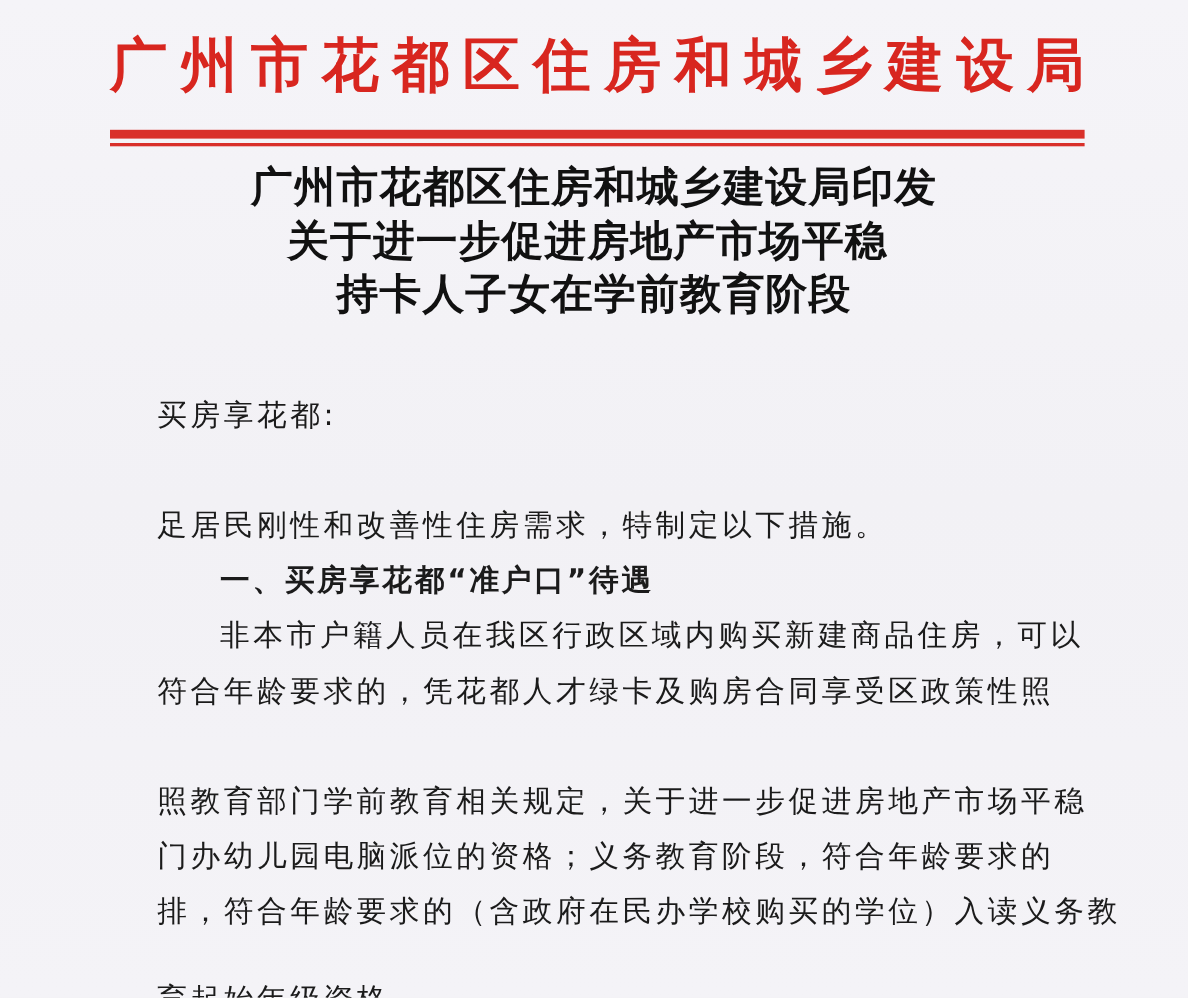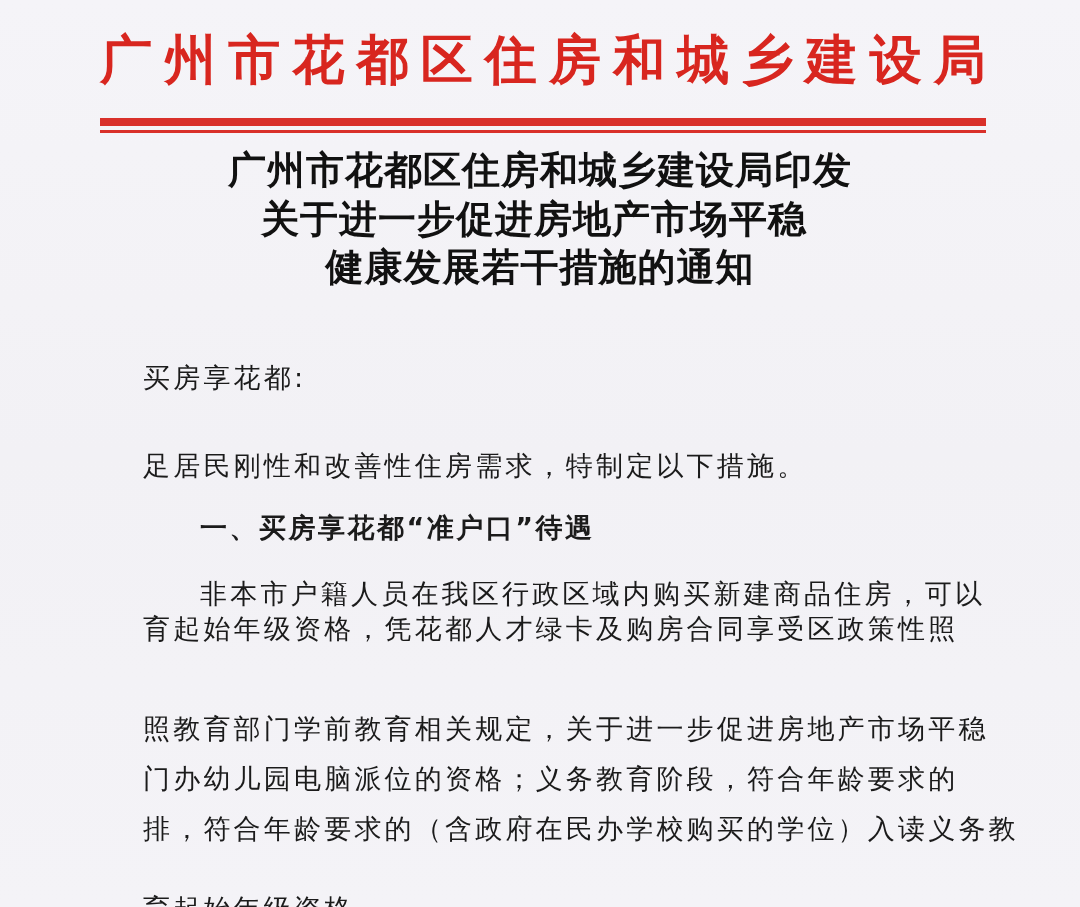--- a/index.html
+++ b/index.html
@@ -109,28 +109,28 @@
     <span class="letterhead-char">建</span>
     <span class="letterhead-char">设</span>
     <span class="letterhead-char">局</span>
   </div>
 
   <div class="red-rule-thick"></div>
   <div class="red-rule-thin"></div>
 
   <div class="doc-title t1">广州市花都区住房和城乡建设局印发</div>
   <div class="doc-title t2">关于进一步促进房地产市场平稳</div>
-  <div class="doc-title t3">健康发展若干措施的通知</div>
+  <div class="doc-title t3">持卡人子女在学前教育阶段</div>
 
   <div class="body-line" style="top:360px;">买房享花都:</div>
 
-  <div class="body-line" style="top:448px;">足居民刚性和改善性住房需求，特制定以下措施。</div>
+  <div class="body-line" style="top:460px;">足居民刚性和改善性住房需求，特制定以下措施。</div>
 
   <div class="body-line indent section-heading" style="top:510px;">一、买房享花都“准户口”待遇</div>
 
-  <div class="body-line indent" style="top:576px;">非本市户籍人员在我区行政区域内购买新建商品住房，可以</div>
-  <div class="body-line" style="top:611px;">育起始年级资格，凭花都人才绿卡及购房合同享受区政策性照</div>
+  <div class="body-line indent" style="top:560px;">非本市户籍人员在我区行政区域内购买新建商品住房，可以</div>
+  <div class="body-line" style="top:611px;">符合年龄要求的，凭花都人才绿卡及购房合同享受区政策性照</div>
   <div class="body-line" style="top:711px;">照教育部门学前教育相关规定，关于进一步促进房地产市场平稳</div>
   <div class="body-line" style="top:761px;">门办幼儿园电脑派位的资格；义务教育阶段，符合年龄要求的</div>
   <div class="body-line" style="top:811px;">排，符合年龄要求的（含政府在民办学校购买的学位）入读义务教</div>
   <div class="body-line" style="top:891px;">育起始年级资格。</div>
 
 </div>
 
 </body></html>

